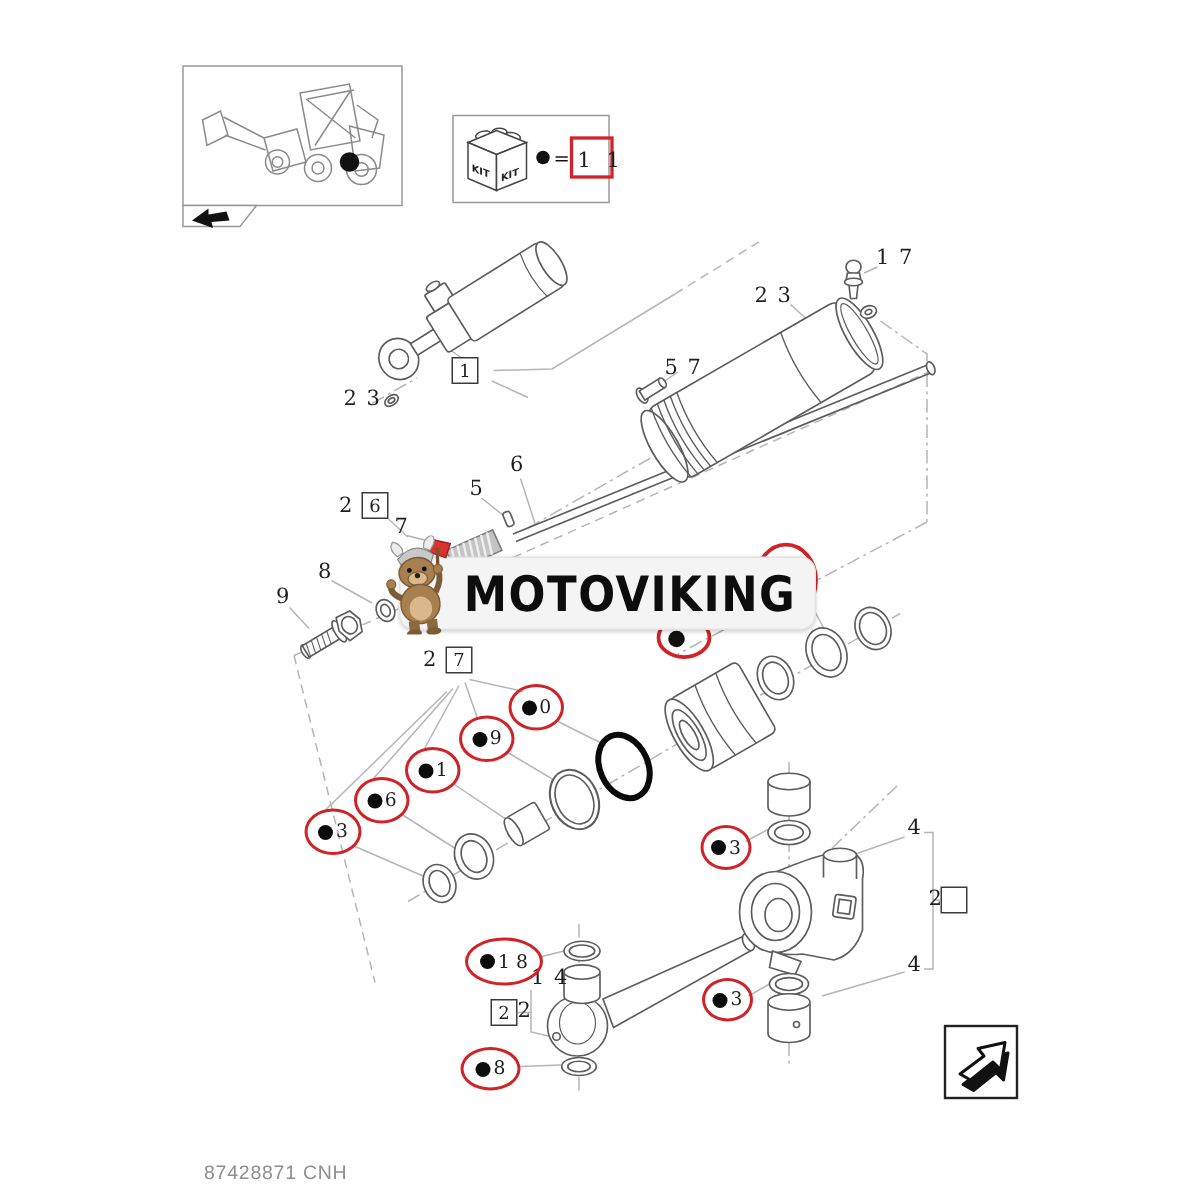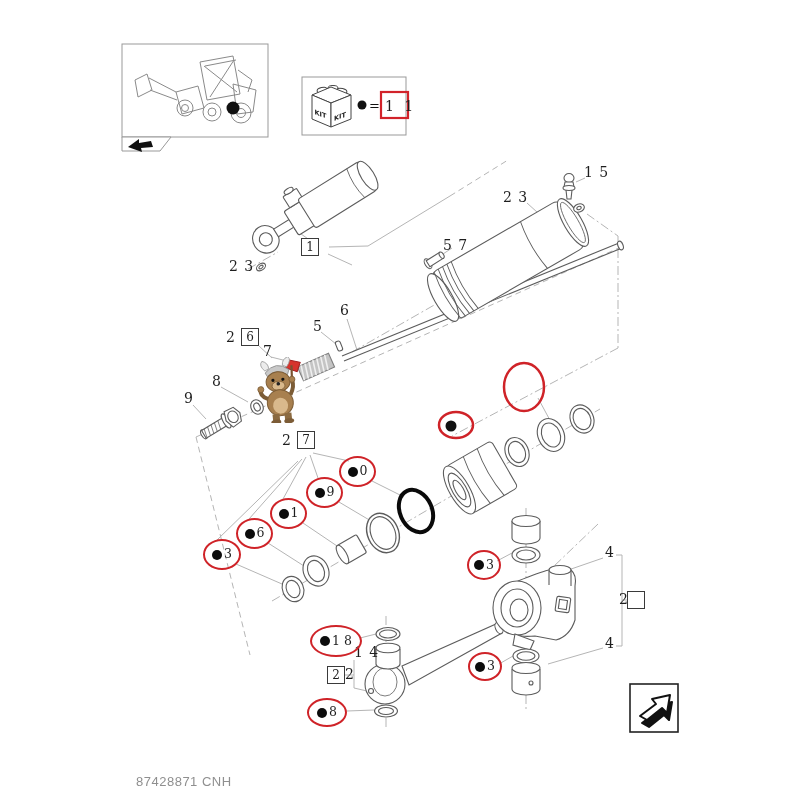--- a/index.html
+++ b/index.html
@@ -311,21 +311,21 @@
     <text class="kit-num" x="385" y="111">1 1</text>
   </g>
 
   <g>
     <rect x="630" y="684" width="48" height="48" fill="#fff" stroke="#222" stroke-width="1.6"></rect>
     <path d="M642,723 L658,711 L654,706 L672,702 L669,720 L664,715 L649,727 Z" fill="#111" stroke="#111" stroke-width="2" stroke-linejoin="round"></path>
     <path d="M640,716 L656,704 L652,699 L670,695 L667,713 L662,708 L647,720 Z" fill="#fff" stroke="#111" stroke-width="2" stroke-linejoin="round"></path>
   </g>
 </svg>
 
-<span class="lbl" style="left:584px;top:165px">1 5</span>
+<span class="lbl" style="left:584px;top:165px">1 7</span>
 <span class="lbl" style="left:503px;top:190px">2 3</span>
 <span class="lbl" style="left:443px;top:238px">5 7</span>
 <span class="lbl" style="left:229px;top:259px">2 3</span>
 <span class="lbl" style="left:226px;top:330px">2</span>
 <span class="boxed" style="left:241px;top:328px">6</span>
 <span class="lbl" style="left:313px;top:319px">5</span>
 <span class="lbl" style="left:340px;top:303px">6</span>
 <span class="lbl" style="left:263px;top:344px">7</span>
 <span class="lbl" style="left:212px;top:374px">8</span>
 <span class="lbl" style="left:184px;top:391px">9</span>
@@ -370,20 +370,23 @@
 </div>
 <div class="kc" style="left:468px;top:652px;width:34px;height:29px">
   <span class="dot"></span>
   <span class="dg">3</span>
 </div>
 <div class="kc" style="left:307px;top:698px;width:40px;height:29px">
   <span class="dot"></span>
   <span class="dg">8</span>
 </div>
 
+<div class="watermark">
+  <span class="wm-text">MOTOVIKING</span>
+</div>
 <svg class="viking" viewBox="0 0 58 66">
   <g transform="rotate(-6 29 33)">
     <path d="M34,3 L46,7 L42,16 L31,11 Z" fill="#d6342c" stroke="#a02020" stroke-width="1"></path>
     <path d="M37,9 L36,23" stroke="#7a5230" stroke-width="2.2" fill="none"></path>
     <path d="M10,12 Q4,6 8,2 Q14,4 14,10 Z" fill="#ececec" stroke="#999" stroke-width="0.8"></path>
     <path d="M32,10 Q38,3 34,0 Q28,2 28,8 Z" fill="#ececec" stroke="#999" stroke-width="0.8"></path>
     <path d="M10,14 Q22,2 34,13 L32,18 Q22,10 12,18 Z" fill="#c9c9c9" stroke="#8a8a8a" stroke-width="0.8"></path>
     <ellipse cx="22" cy="24" rx="12" ry="10" fill="#a8804f" stroke="#7c5c36" stroke-width="1"></ellipse>
     <circle cx="17" cy="22" r="1.6" fill="#111"></circle>
         <circle cx="27" cy="22" r="1.6" fill="#111"></circle>

